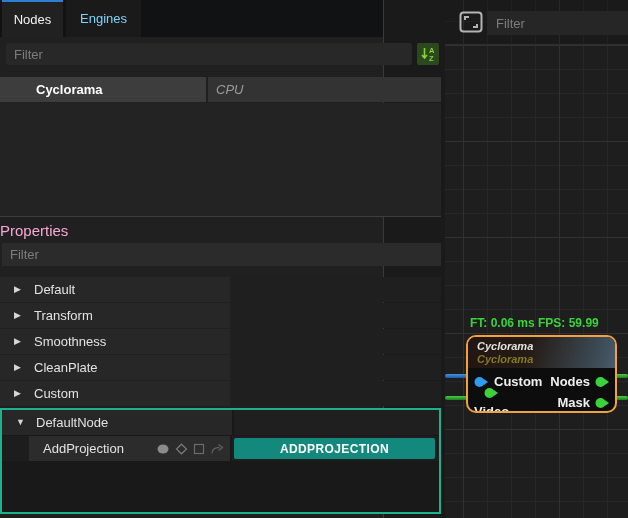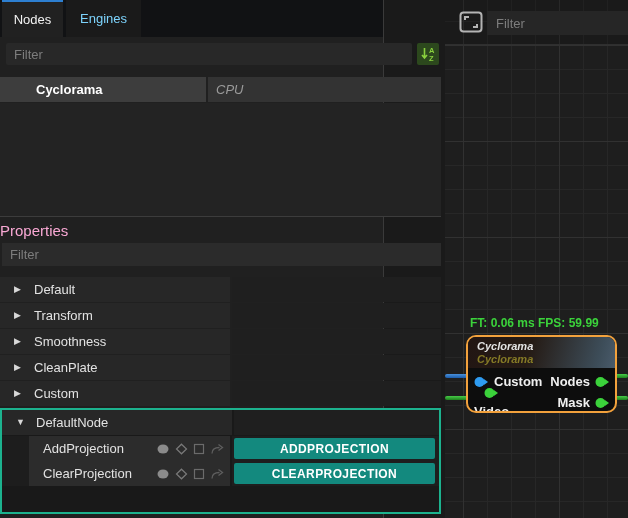--- a/index.html
+++ b/index.html
@@ -206,44 +206,20 @@
                 <path d="M2 10.5 C2 5.5, 5 4.5, 9.5 4.5" fill="none" stroke="#5e5e5e" stroke-width="1.3"></path>
                 <path d="M8.5 1.5 L12.5 4.5 L8.5 7.5" fill="none" stroke="#5e5e5e" stroke-width="1.3"></path>
               </svg>
           </span>
         </div>
         <div class="cr-right">
           <button class="cmd-btn">ADDPROJECTION</button>
         </div>
       </div>
 
-      <div class="child-row">
-        <div class="cr-strip"></div>
-        <div class="cr-left">
-          <span class="cr-label">ClearProjection</span>
-          <span class="cr-icons">
-            <svg class="pg" width="14" height="12" viewBox="0 0 14 12">
-                <ellipse cx="7" cy="6" rx="5.5" ry="4.5" fill="#8b8b8b"></ellipse>
-              </svg>
-            <svg class="pg" width="13" height="12" viewBox="0 0 13 12">
-                <path d="M6.5 1.2 L11.5 6 L6.5 10.8 L1.5 6 Z" fill="none" stroke="#7a7a7a" stroke-width="1.2"></path>
-              </svg>
-            <svg class="pg" width="12" height="12" viewBox="0 0 12 12">
-                <rect x="1.5" y="1.5" width="9" height="9" fill="none" stroke="#6b6b6b" stroke-width="1.2"></rect>
-              </svg>
-            <svg class="pg" width="14" height="12" viewBox="0 0 14 12">
-                <path d="M2 10.5 C2 5.5, 5 4.5, 9.5 4.5" fill="none" stroke="#5e5e5e" stroke-width="1.3"></path>
-                <path d="M8.5 1.5 L12.5 4.5 L8.5 7.5" fill="none" stroke="#5e5e5e" stroke-width="1.3"></path>
-              </svg>
-          </span>
-        </div>
-        <div class="cr-right">
-          <button class="cmd-btn">CLEARPROJECTION</button>
-        </div>
-      </div>
 
     </div>
   </div>
 
   <div class="graph">
     <div class="graph-topbar"></div>
 
     <div class="fit-btn">
       <svg width="24" height="22" viewBox="0 0 24 22">
         <rect x="1.5" y="1.5" width="21" height="19" rx="3" fill="none" stroke="currentColor" stroke-width="2"></rect>

